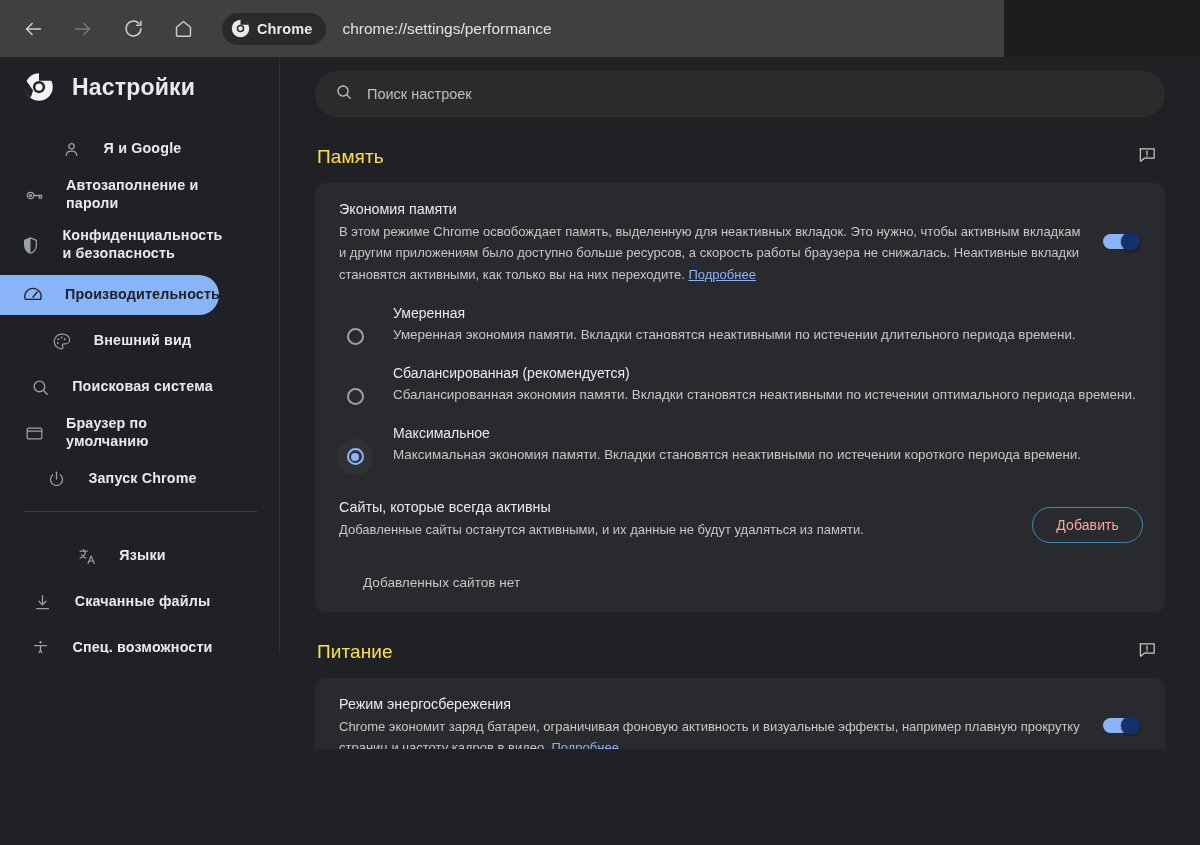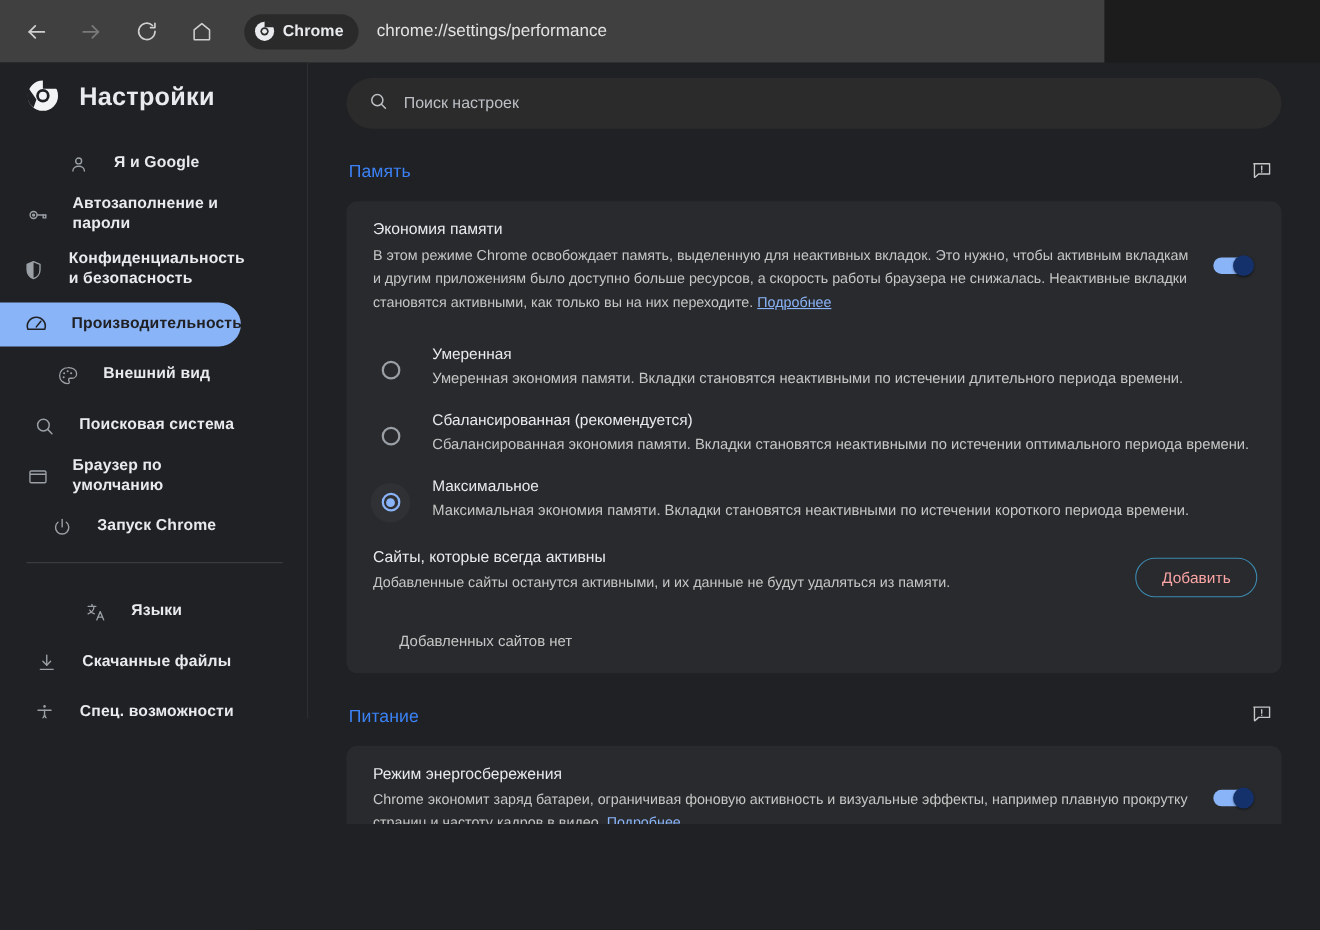--- a/index.html
+++ b/index.html
@@ -165,22 +165,22 @@
 
   .section-head {
     display: flex;
     align-items: center;
     justify-content: space-between;
     height: 52px;
     padding: 0 8px 0 2px;
     margin-top: 14px;
   }
   .section-head .sh-title {
-    color: #3b82f6;
-    font-size: 16px;
+    color: #fde047;
+    font-size: 19px;
     letter-spacing: .1px;
     text-align: center;
   }
 
   .card {
     background: #292a2d;
     border-radius: 10px;
     overflow: hidden;
   }
 
@@ -222,21 +222,21 @@
     border-radius: 50%;
     background: #15316b;
     top: -2px; right: -1px;
     box-shadow: 0 1px 2px rgba(0,0,0,.5);
   }
 
   
   .radio-list { padding: 2px 24px 2px 24px; }
   .radio-item {
     display: flex;
-    align-items: flex-end;
+    align-items: flex-start;
     gap: 0;
     padding: 0 0 6px 0;
   }
   .radio-ctrl {
     width: 36px; height: 36px;
     flex: none;
     display: flex; align-items: center; justify-content: center;
     margin-left: -2px;
     margin-top: 18px;
     border-radius: 50%;

